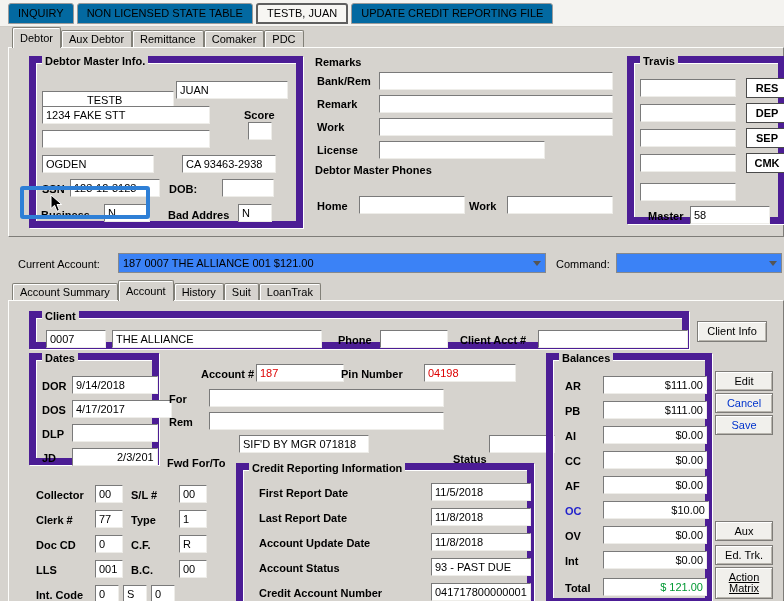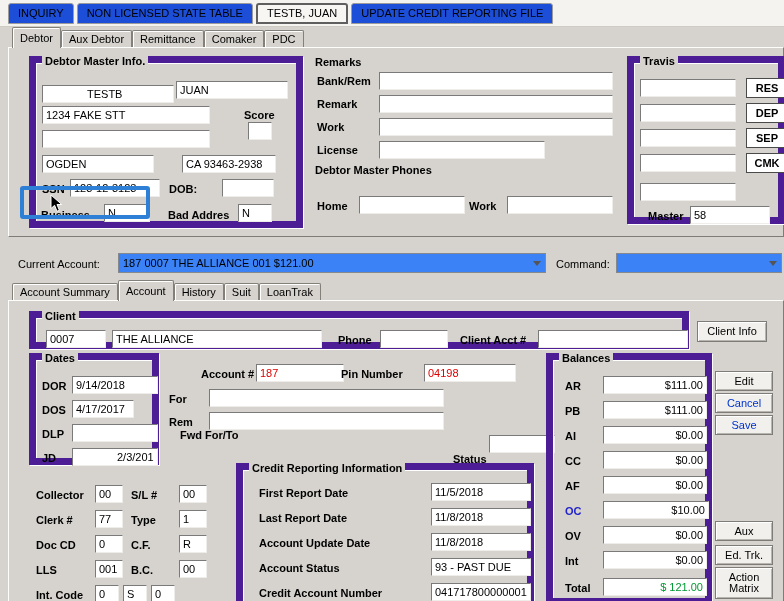--- a/index.html
+++ b/index.html
@@ -2,21 +2,21 @@
 <html><head>
 <meta charset="utf-8">
 <style>
   * { margin:0; padding:0; box-sizing:border-box; }
   html,body { width:784px; height:601px; }
   body { font-family:"Liberation Sans", sans-serif; font-size:11px; background:#d6d3ce; color:#000; }
   .screen { position:relative; width:784px; height:601px; overflow:hidden; background:#d6d3ce; }
 
   .topstrip { position:absolute; left:0; top:0; width:784px; height:27px; background:#f4f3f0;
               border-bottom:1px solid #cfccc6; display:flex; align-items:flex-start; padding:3px 0 0 8px; gap:3px; }
-  .wtab { height:21px; line-height:19px; padding:0 9px; background:#1d4ed8; border:1px solid #9b9b9b;
+  .wtab { height:21px; line-height:19px; padding:0 9px; background:#0369a1; border:1px solid #9b9b9b;
           border-radius:3px 3px 0 0; white-space:nowrap; cursor:default; }
   .wtab.active { background:#f7f6f3; border:2px solid #5f5f5f; line-height:17px; }
 
   .tabrow { position:absolute; display:flex; align-items:flex-end; }
   .stab { height:17px; line-height:16px; padding:0 7px; background:#d6d3ce; border:1px solid #828078;
           border-bottom:none; border-radius:2px 2px 0 0; box-shadow:inset 1px 1px 0 #fff; white-space:nowrap; cursor:default; }
   .stab.active { height:21px; line-height:20px; margin-bottom:-1px; position:relative; z-index:6; }
 
   .panel { position:absolute; background:#d6d3ce; border:1px solid;
            border-color:#fdfdfb #7e7c78 #7e7c78 #fdfdfb; }
@@ -70,21 +70,21 @@
     <div class="stab">Aux Debtor</div>
     <div class="stab">Remittance</div>
     <div class="stab">Comaker</div>
     <div class="stab">PDC</div>
   </div>
 
   <div class="panel" style="left:8px;top:47px;width:776px;height:190px;">
 
     <div class="gb" style="left:20px;top:8px;width:274px;height:172px;">
       <div class="gbt">Debtor Master Info.</div>
-      <input class="field" style="left: 6px; top: 22px; width: 132px; padding-left: 44px;" value="TESTB">
+      <input class="field" style="left: 6px; top: 28px; width: 132px; padding-left: 44px;" value="TESTB">
       <input class="field" style="left: 140px; top: 18px; width: 112px;" value="JUAN">
       <input class="field" style="left: 6px; top: 43px; width: 168px;" value="1234 FAKE STT">
       <div class="lbl" style="left:208px;top:46px;">Score</div>
       <input class="field" style="left: 212px; top: 59px; width: 24px;">
       <input class="field" style="left: 6px; top: 67px; width: 168px;">
       <input class="field" style="left: 6px; top: 92px; width: 112px;" value="OGDEN">
       <input class="field" style="left: 146px; top: 92px; width: 94px;" value="CA 93463-2938">
       <div class="lbl" style="left:6px;top:120px;">SSN</div>
       <input class="field strike" style="left: 34px; top: 116px; width: 90px;" value="123-12-3123">
       <div class="lbl" style="left:133px;top:120px;">DOB:</div>
@@ -156,37 +156,38 @@
       <div class="lbl" style="left:424px;top:16px;">Client Acct #</div>
       <input class="field" style="left: 502px; top: 12px; width: 150px;">
     </div>
     <div class="btn" style="left:688px;top:20px;width:70px;height:21px;">Client Info</div>
 
     <div class="gb" style="left:20px;top:52px;width:130px;height:112px;">
       <div class="gbt">Dates</div>
       <div class="lbl" style="left:6px;top:20px;">DOR</div>
       <input class="field" style="left: 36px; top: 16px; width: 86px;" value="9/14/2018">
       <div class="lbl" style="left:6px;top:44px;">DOS</div>
-      <input class="field" style="left: 36px; top: 40px; width: 62px;" value="4/17/2017">
+      <input class="field" style="left: 36px; top: 40px; width: 100px;" value="4/17/2017">
       <div class="lbl" style="left:6px;top:68px;">DLP</div>
       <input class="field" style="left: 36px; top: 64px; width: 86px;" value="">
       <div class="lbl" style="left:6px;top:92px;">JD</div>
       <input class="field" style="left: 36px; top: 88px; width: 86px; padding-left: 44px;" value="2/3/2019">
     </div>
 
     <div class="lbl" style="left:192px;top:67px;">Account #</div>
     <input class="field red" style="left: 247px; top: 63px; width: 88px;" value="187">
     <div class="lbl" style="left:332px;top:67px;">Pin Number</div>
     <input class="field red" style="left: 415px; top: 63px; width: 92px;" value="04198">
 
     <div class="lbl" style="left:160px;top:92px;">For</div>
     <input class="field" style="left: 200px; top: 88px; width: 235px;">
     <div class="lbl" style="left:160px;top:115px;">Rem</div>
     <input class="field" style="left: 200px; top: 111px; width: 235px;">
-    <div class="lbl" style="left:158px;top:128px;margin-left:13px;">Fwd For/To</div>
+    <div class="lbl" style="left:158px;top:156px;">Fwd For/To</div>
+    <input class="field" style="left: 230px; top: 134px; width: 130px;" value="SIF'D BY MGR 071818">
     <div class="lbl" style="left:444px;top:152px;text-decoration:underline;">Status</div>
     <input class="field" style="left: 480px; top: 134px; width: 66px;">
 
     <div class="gb" style="left:227px;top:162px;width:298px;height:145px;">
       <div class="gbt">Credit Reporting Information</div>
       <div class="lbl" style="left:16px;top:17px;">First Report Date</div>
       <input class="field" style="left: 188px; top: 13px; width: 100px;" value="11/5/2018">
       <div class="lbl" style="left:16px;top:42px;">Last Report Date</div>
       <input class="field" style="left: 188px; top: 38px; width: 100px;" value="11/8/2018">
       <div class="lbl" style="left:16px;top:67px;">Account Update Date</div>
@@ -242,21 +243,21 @@
       <input class="field rt" style="left: 50px; top: 191px; width: 104px;" value="$0.00">
       <div class="lbl" style="left:12px;top:222px;">Total</div>
       <input class="field rt greentxt" style="left: 50px; top: 218px; width: 104px;" value="$ 121.00">
     </div>
 
     <div class="btn" style="left:706px;top:70px;width:58px;height:20px;">Edit</div>
     <div class="btn bluetxt" style="left:706px;top:92px;width:58px;height:20px;">Cancel</div>
     <div class="btn bluetxt" style="left:706px;top:114px;width:58px;height:20px;">Save</div>
     <div class="btn" style="left:706px;top:220px;width:58px;height:20px;">Aux</div>
     <div class="btn" style="left:706px;top:244px;width:58px;height:20px;">Ed. Trk.</div>
-    <div class="btn" style="left:706px;top:266px;width:58px;height:32px;white-space:normal;padding:2px;">Action Matrix</div>
+    <div class="btn" style="left:706px;top:266px;width:58px;height:32px;white-space:normal;padding:2px;text-decoration:underline;">Action Matrix</div>
   </div>
 
   <div class="hl" style="left:20px;top:186px;width:130px;height:33px;"></div>
 
   <div class="cursor" style="left:50px;top:194px;">
     <svg width="13" height="19" viewBox="0 0 13 19">
       <path d="M1 1 L1 14.5 L4.6 11.3 L7 17.3 L9.4 16.3 L7 10.5 L11.8 10.5 Z" fill="#000" stroke="#fff" stroke-width="1"></path>
     </svg>
   </div>
 

